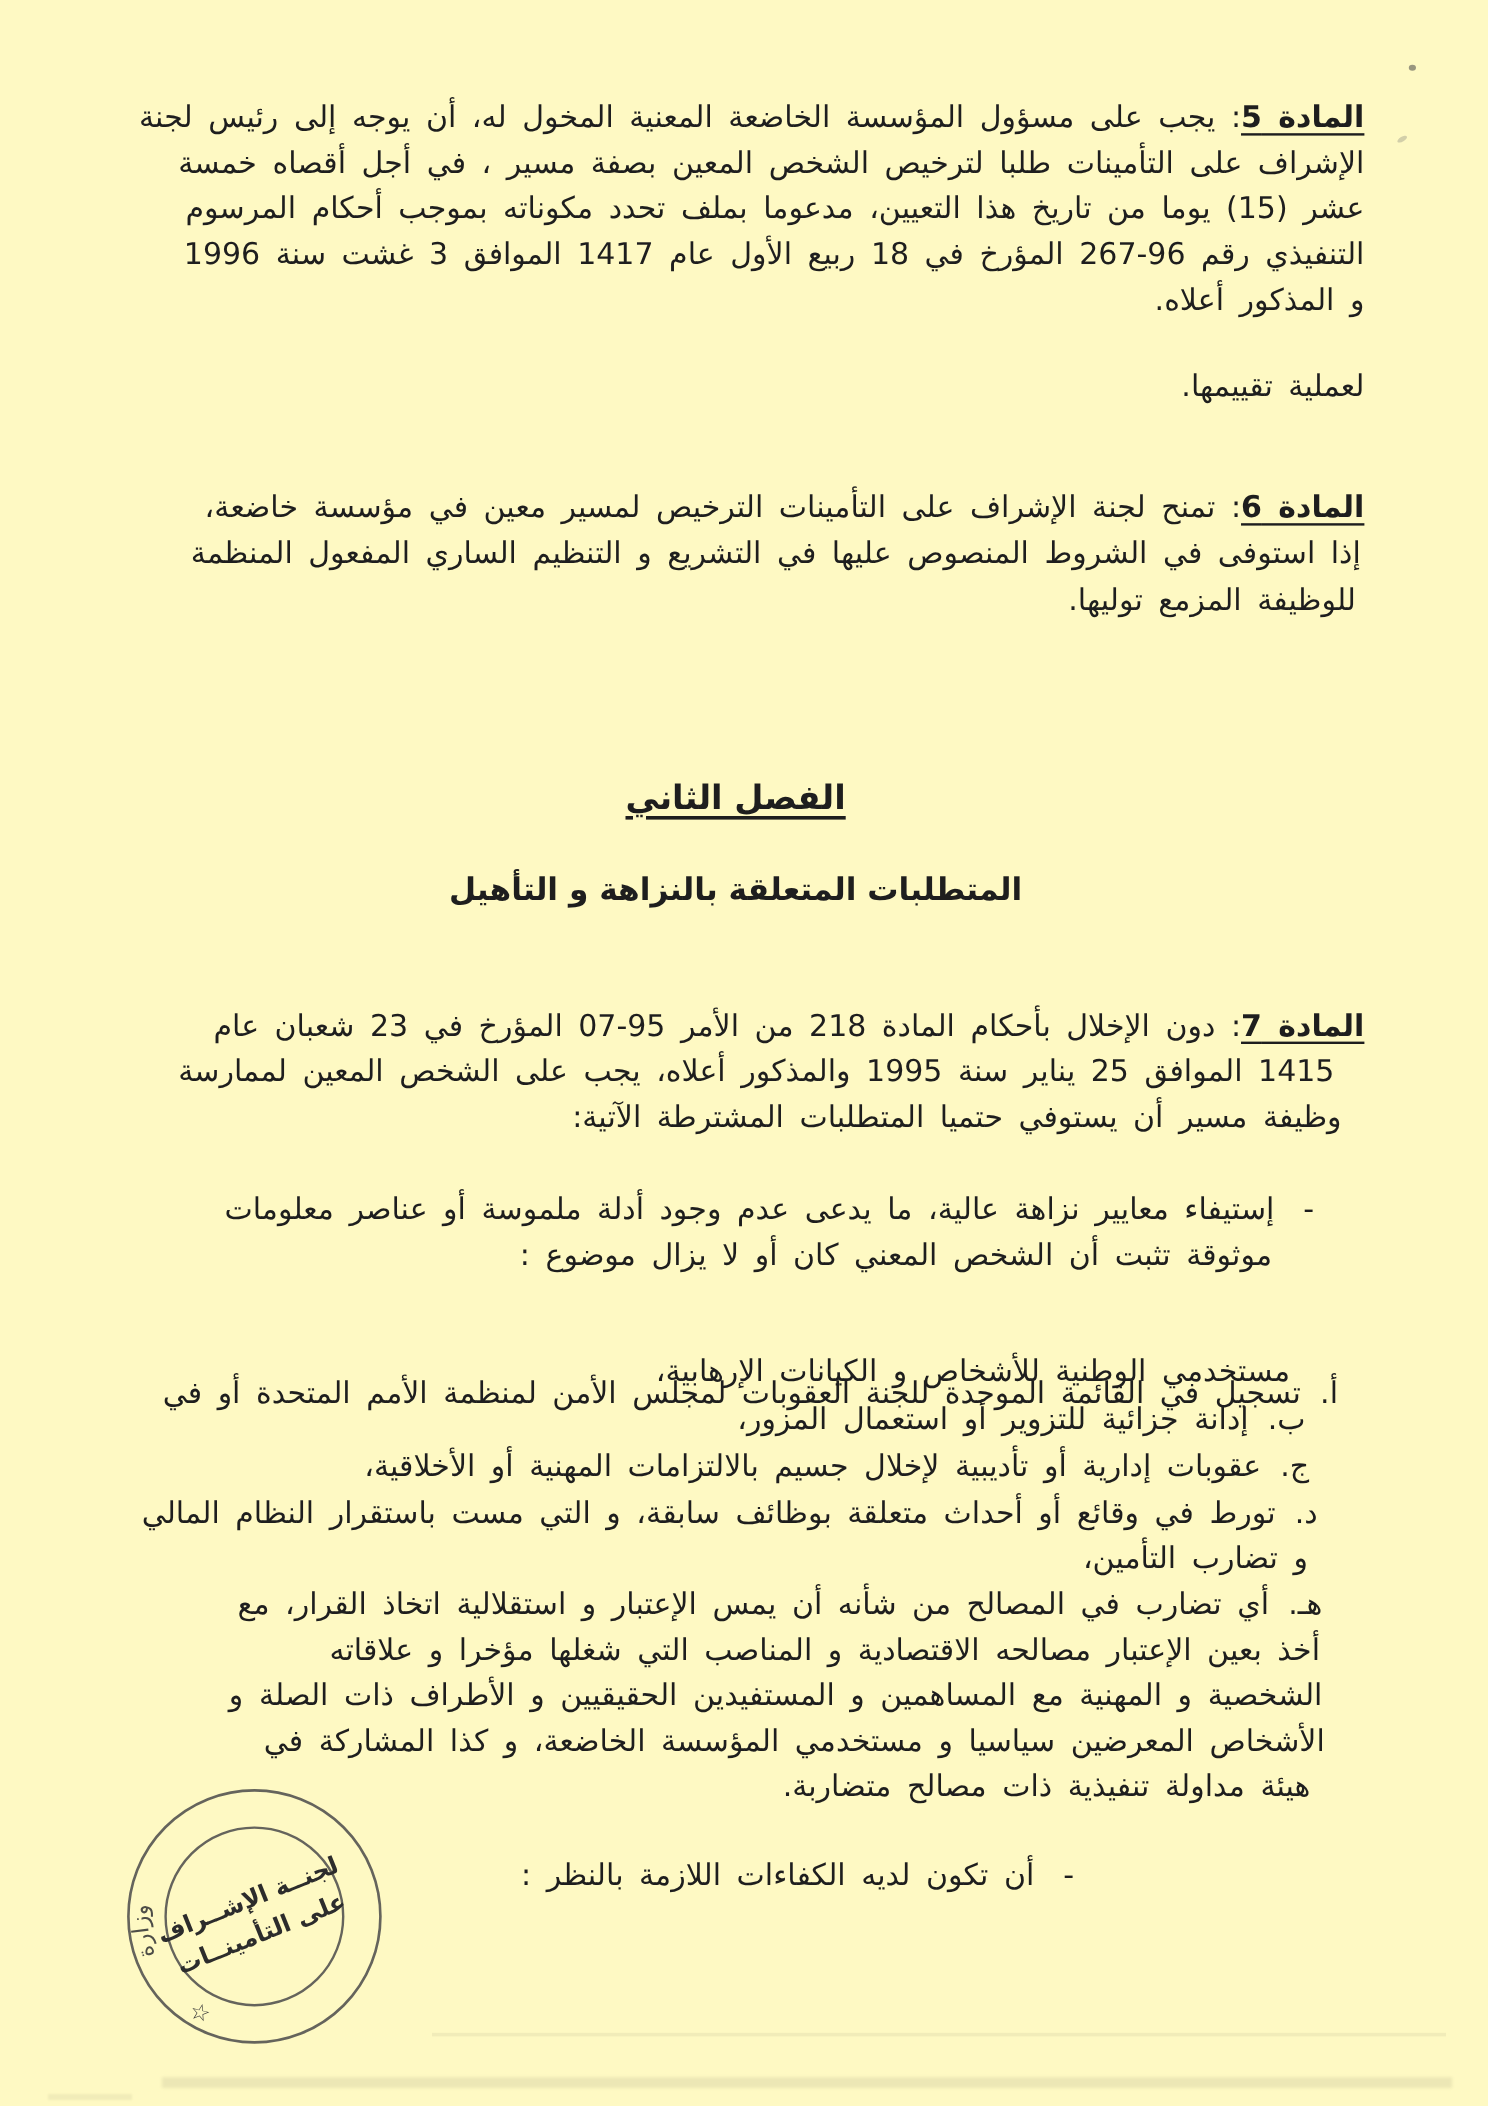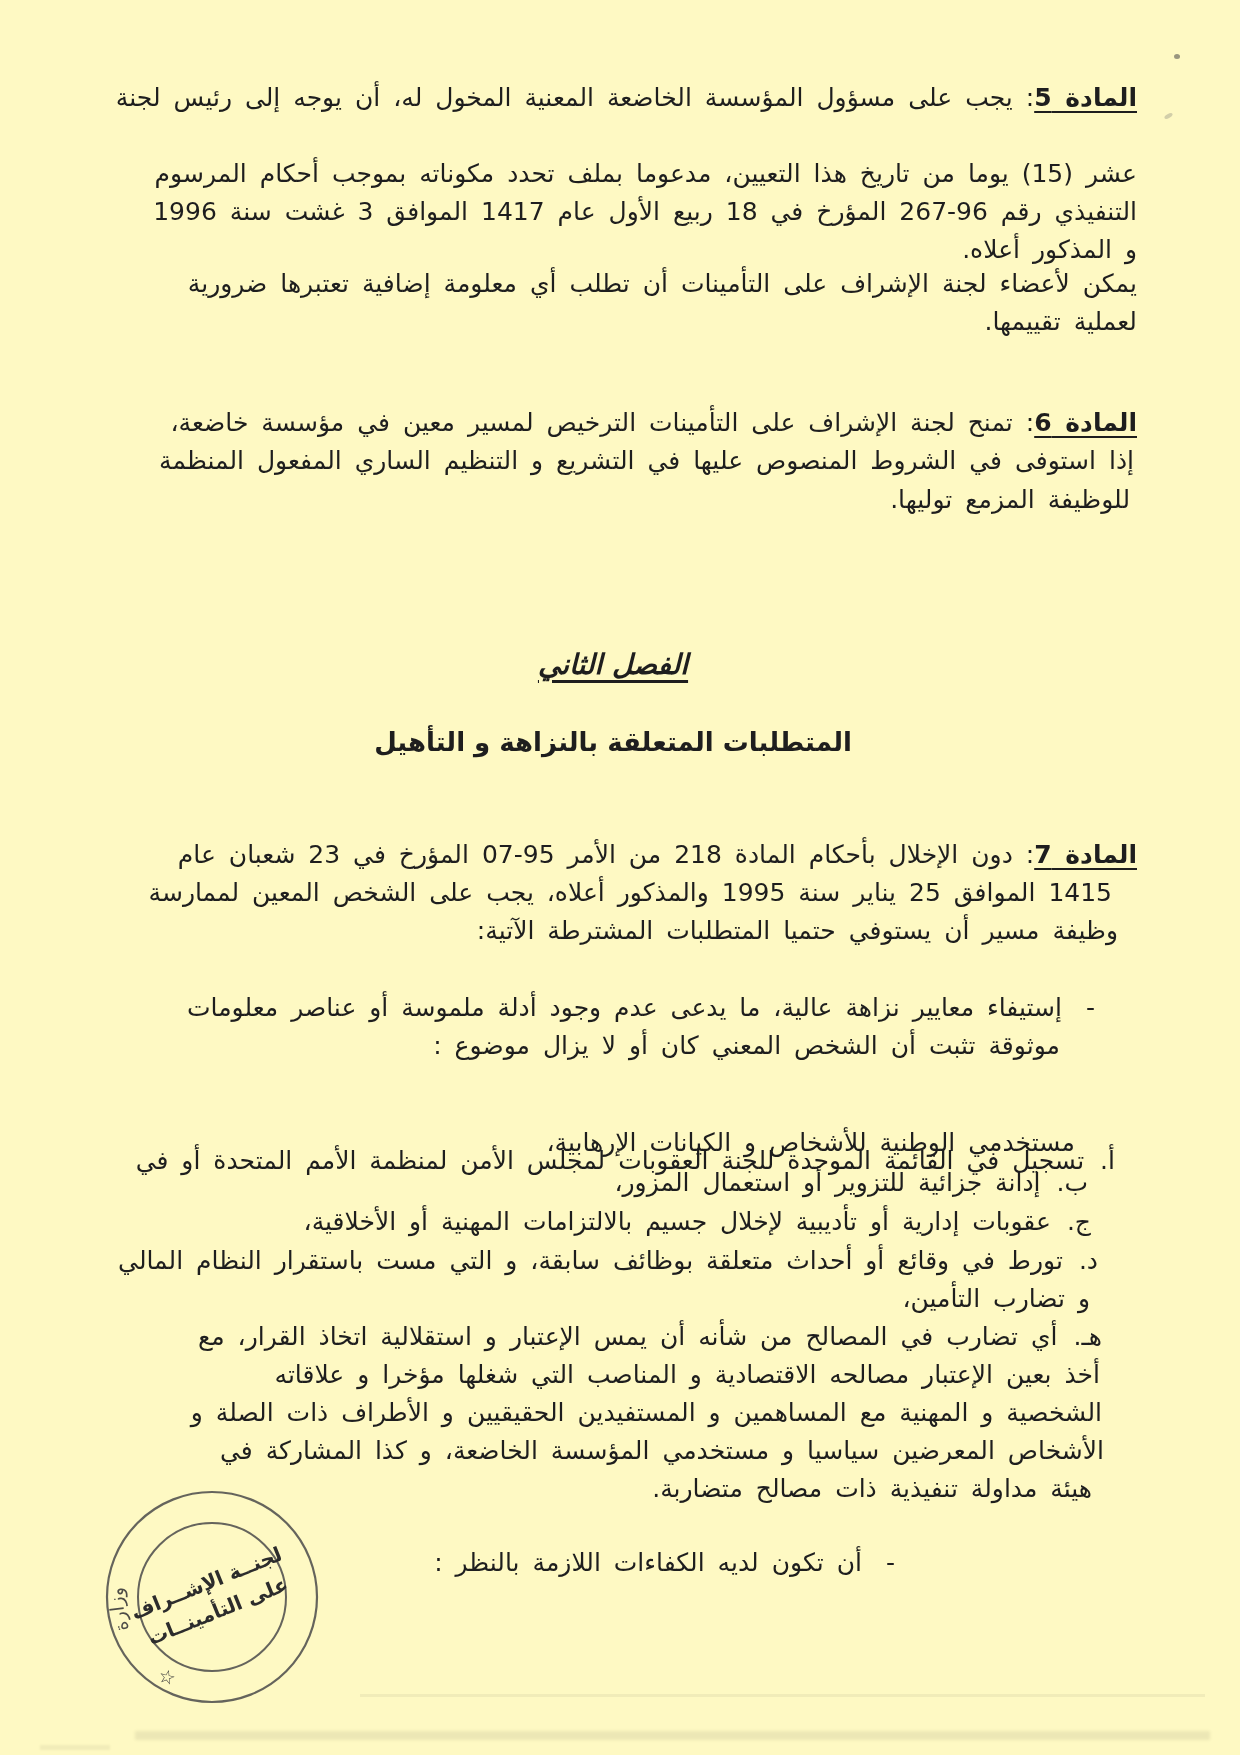--- a/index.html
+++ b/index.html
@@ -27,32 +27,32 @@
 </style>
 </head>
 <body>
 
 <div class="page" lang="ar" dir="rtl">
 
   <div class="speck" style="left:1174px;top:54px;width:6px;height:5px;"></div>
   <div class="speck2" style="left:1164px;top:114px;width:9px;height:4px;"></div>
 
   <div class="line" style="top:79px;right:103px;"><span class="art-label">المادة 5</span><span>: يجب على مسؤول المؤسسة الخاضعة المعنية المخول له، أن يوجه إلى رئيس لجنة</span></div>
+  <div class="line" style="top:117px;right:103px;">الإشراف على التأمينات طلبا لترخيص الشخص المعين بصفة مسير ، في أجل أقصاه خمسة</div>
   <div class="line" style="top:155px;right:103px;">عشر (15) يوما من تاريخ هذا التعيين، مدعوما بملف تحدد مكوناته بموجب أحكام المرسوم</div>
   <div class="line" style="top:193px;right:103px;">التنفيذي رقم 96‏-‏267 المؤرخ في 18 ربيع الأول عام 1417 الموافق 3 غشت سنة 1996</div>
   <div class="line" style="top:231px;right:103px;">و المذكور أعلاه.</div>
 
-  <div class="line" style="top:265px;right:103px;">يمكن لأعضاء لجنة الإشراف على التأمينات أن تطلب أي معلومة إضافية تعتبرها ضرورية</div>
   <div class="line" style="top:303px;right:103px;">لعملية تقييمها.</div>
 
   <div class="line" style="top:404px;right:103px;"><span class="art-label">المادة 6</span><span>: تمنح لجنة الإشراف على التأمينات الترخيص لمسير معين في مؤسسة خاضعة،</span></div>
   <div class="line" style="top:442px;right:106px;">إذا استوفى في الشروط المنصوص عليها في التشريع و التنظيم الساري المفعول المنظمة</div>
   <div class="line" style="top:481px;right:110px;">للوظيفة المزمع توليها.</div>
 
-  <div class="centered chapter-title" style="top:645px;font-style:italic;">الفصل الثاني</div>
+  <div class="centered chapter-title" style="top:645px;">الفصل الثاني</div>
   <div class="centered chapter-subtitle" style="top:723px;">المتطلبات المتعلقة بالنزاهة و التأهيل</div>
 
   <div class="line" style="top:836px;right:103px;"><span class="art-label">المادة 7</span><span>: دون الإخلال بأحكام المادة 218 من الأمر 95‏-‏07 المؤرخ في 23 شعبان عام</span></div>
   <div class="line" style="top:874px;right:128px;">1415 الموافق 25 يناير سنة 1995 والمذكور أعلاه، يجب على الشخص المعين لممارسة</div>
   <div class="line" style="top:912px;right:122px;">وظيفة مسير أن يستوفي حتميا المتطلبات المشترطة الآتية:</div>
 
   <div class="line" style="top:989px;right:145px;"><span class="dash">-</span><span>إستيفاء معايير نزاهة عالية، ما يدعى عدم وجود أدلة ملموسة أو عناصر معلومات</span></div>
   <div class="line" style="top:1027px;right:180px;">موثوقة تثبت أن الشخص المعني كان أو لا يزال موضوع :</div>
 
   <div class="line" style="top:1142px;right:125px;"><span class="marker">أ.</span><span>تسجيل في القائمة الموحدة للجنة العقوبات لمجلس الأمن لمنظمة الأمم المتحدة أو في</span></div>

